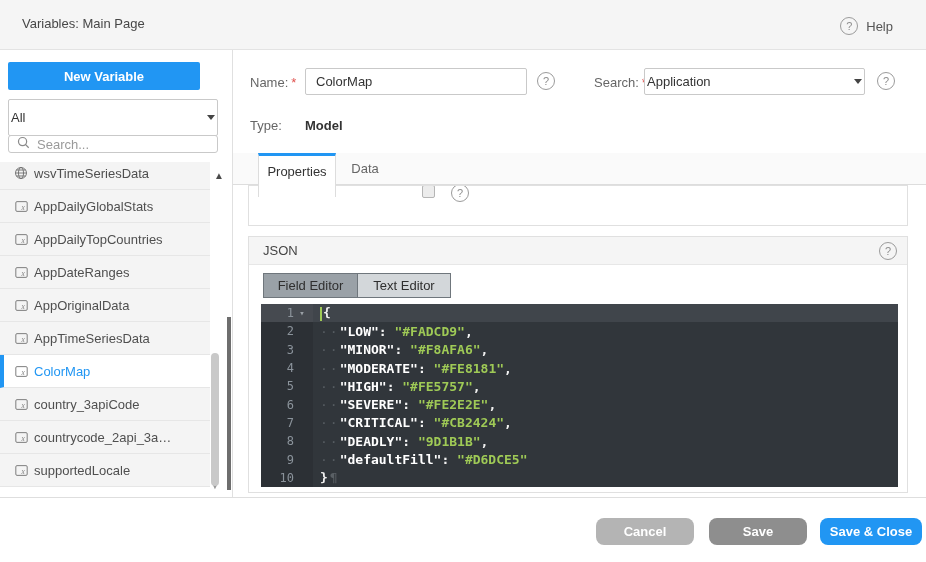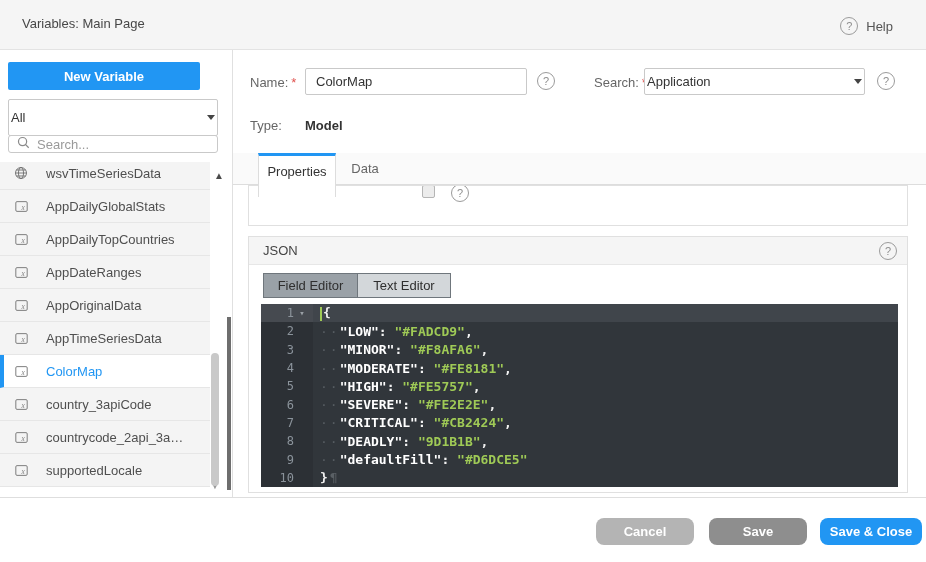--- a/index.html
+++ b/index.html
@@ -25,21 +25,21 @@
              font-size:13px; color:#333; padding:0 2px; cursor:pointer; }
   .sel-all { left:8px; top:49px; width:210px; height:37px; }
   .caret-down { width:0; height:0; border-left:4px solid transparent; border-right:4px solid transparent; border-top:5px solid #444; margin-left:auto; }
   .search-box { position:absolute; left:8px; top:85px; width:210px; height:14px; border:1px solid #c9c9c9; border-radius:3px;
                 display:flex; align-items:center; padding:8px 8px; gap:7px; background:#fff; }
   .search-box input { border:none; outline:none; font-size:13px; color:#333; width:150px; font-family:"Liberation Sans",sans-serif; background:transparent; }
   .search-box input::placeholder { color:#9a9a9a; }
 
   .var-list { position:absolute; left:0; top:112px; width:210px; height:333px; overflow:hidden; }
   .var-item { height:33px; background:#f4f4f4; border-bottom:1px solid #e6e6e6; display:flex; align-items:center;
-              padding-left:14px; gap:18px; cursor:pointer; }
+              padding-left:14px; gap:6px; cursor:pointer; }
   .var-item:first-child { margin-top:-5px; }
   .var-item.selected { background:#fff; border-left:4px solid #2196f3; padding-left:10px; }
   .var-item.selected .var-label { color:#2196f3; }
   .var-label { font-size:13px; color:#4f4f4f; white-space:nowrap; }
   .var-icon { width:14px; height:14px; display:flex; align-items:center; justify-content:center; flex:none; }
 
   .scroll-up { position:absolute; left:214px; top:120px; font-size:10px; color:#4a4a4a; }
   .scroll-down { position:absolute; left:210px; top:430px; font-size:10px; color:#9a9a9a; }
   .thumb-light { position:absolute; left:211px; top:303px; width:8px; height:133px; background:#c9c9c9; border-radius:4px; }
   .thumb-dark { position:absolute; left:227px; top:267px; width:4px; height:173px; background:#6e6e6e; }

